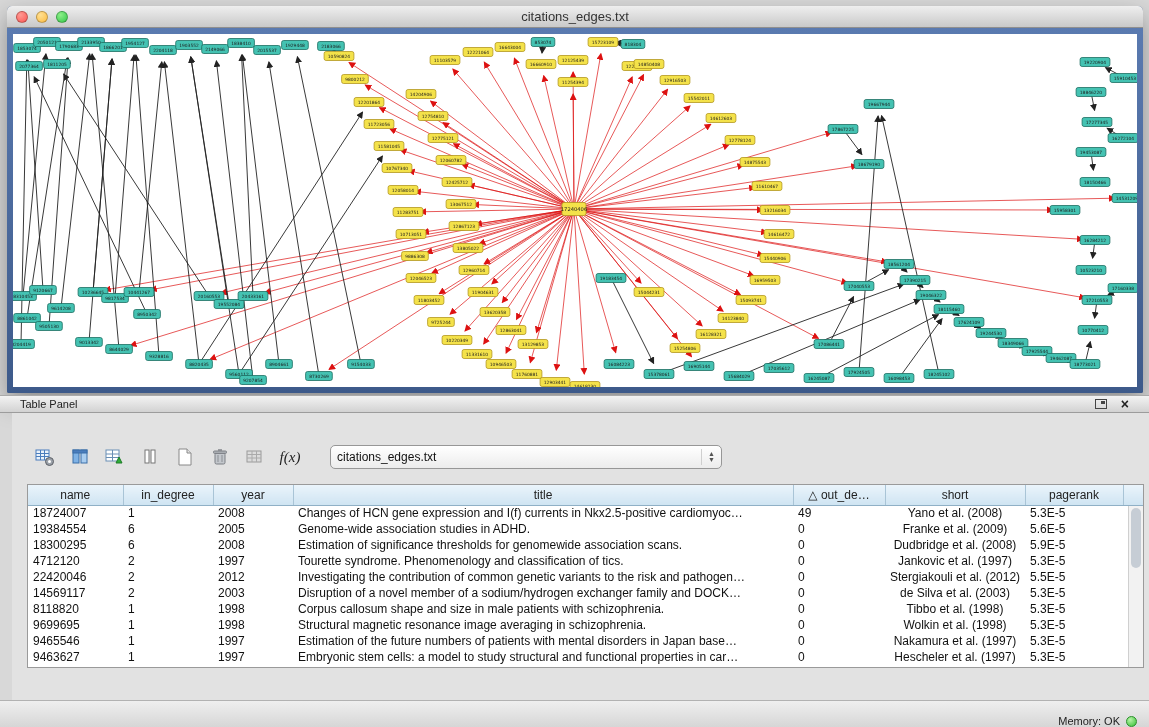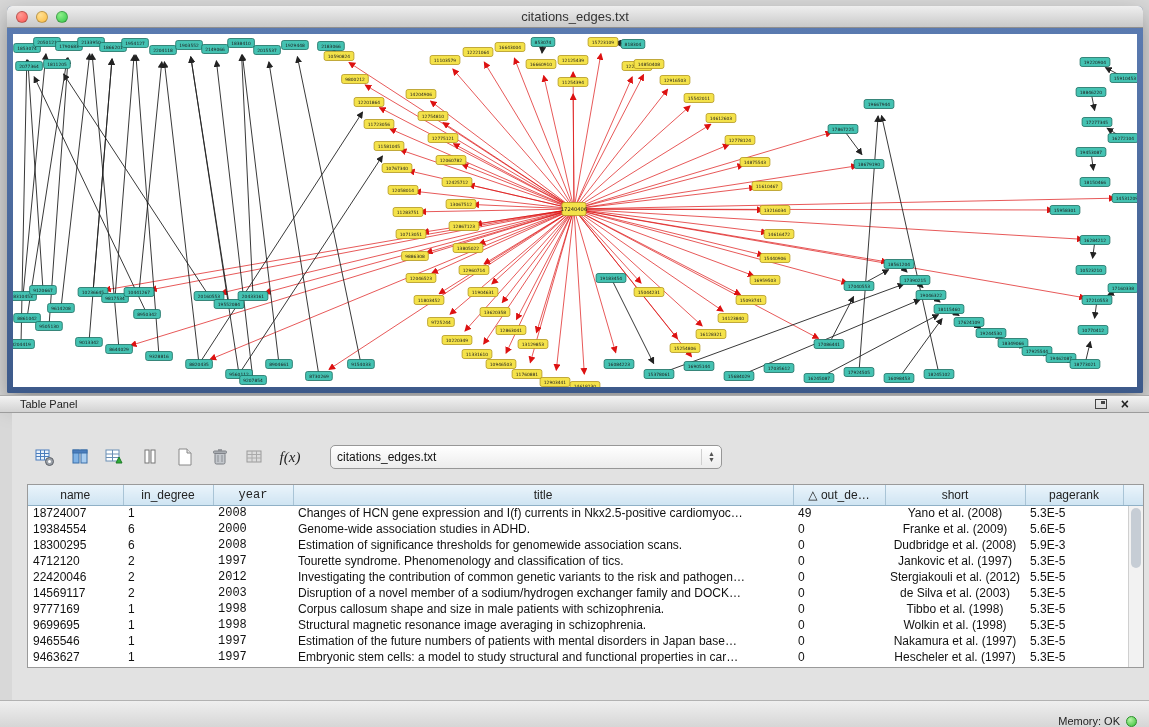--- a/index.html
+++ b/index.html
@@ -86,21 +86,21 @@
     background:linear-gradient(#eaf4fb,#cfe4f2);
     border-right:1px solid #a9c4d6; border-bottom:1px solid #8fb0c6;
     white-space:nowrap; overflow:hidden; text-align:center;
   }
   table.cy td {
     height:16px; font-size:12px; color:#111; padding:0 5px;
     white-space:nowrap; overflow:hidden;
   }
   table.cy th:nth-child(1), table.cy td:nth-child(1){ width:95px; }
   table.cy th:nth-child(2), table.cy td:nth-child(2){ width:90px; }
-  table.cy th:nth-child(3), table.cy td:nth-child(3){ width:80px;font-family:Liberation Mono, monospace; }
+  table.cy th:nth-child(3), table.cy td:nth-child(3){ width:80px; }
   table.cy th:nth-child(4), table.cy td:nth-child(4){ width:500px; }
   table.cy th:nth-child(5), table.cy td:nth-child(5){ width:92px; }
   table.cy th:nth-child(6), table.cy td:nth-child(6){ width:140px; text-align:center; }
   table.cy th:nth-child(7), table.cy td:nth-child(7){ width:98px; }
   table.cy th:nth-child(8), table.cy td:nth-child(8){ width:20px; border-right:none; }
   .vscroll {
     position:absolute; right:0; top:21px; bottom:0; width:15px;
     background:#f2f2f2; border-left:1px solid #cfcfcf;
   }
   .vscroll .thumb { position:absolute; left:2px; right:2px; top:2px; height:60px; border-radius:5px; background:#c6cdd5; }
@@ -932,34 +932,34 @@
             <td>1</td>
             <td>2008</td>
             <td>Changes of HCN gene expression and I(f) currents in Nkx2.5-positive cardiomyoc…</td>
             <td>49</td>
             <td>Yano et al. (2008)</td>
             <td>5.3E-5</td>
           </tr>
           <tr>
             <td>19384554</td>
             <td>6</td>
-            <td>2000</td>
+            <td>2005</td>
             <td>Genome-wide association studies in ADHD.</td>
             <td>0</td>
             <td>Franke et al. (2009)</td>
             <td>5.6E-5</td>
           </tr>
           <tr>
             <td>18300295</td>
             <td>6</td>
             <td>2008</td>
             <td>Estimation of significance thresholds for genomewide association scans.</td>
             <td>0</td>
             <td>Dudbridge et al. (2008)</td>
-            <td>5.9E-3</td>
+            <td>5.9E-5</td>
           </tr>
           <tr>
             <td>4712120</td>
             <td>2</td>
             <td>1997</td>
             <td>Tourette syndrome. Phenomenology and classification of tics.</td>
             <td>0</td>
             <td>Jankovic et al. (1997)</td>
             <td>5.3E-5</td>
           </tr>
@@ -975,21 +975,21 @@
           <tr>
             <td>14569117</td>
             <td>2</td>
             <td>2003</td>
             <td>Disruption of a novel member of a sodium/hydrogen exchanger family and DOCK…</td>
             <td>0</td>
             <td>de Silva et al. (2003)</td>
             <td>5.3E-5</td>
           </tr>
           <tr>
-            <td>9777169</td>
+            <td>8118820</td>
             <td>1</td>
             <td>1998</td>
             <td>Corpus callosum shape and size in male patients with schizophrenia.</td>
             <td>0</td>
             <td>Tibbo et al. (1998)</td>
             <td>5.3E-5</td>
           </tr>
           <tr>
             <td>9699695</td>
             <td>1</td>

